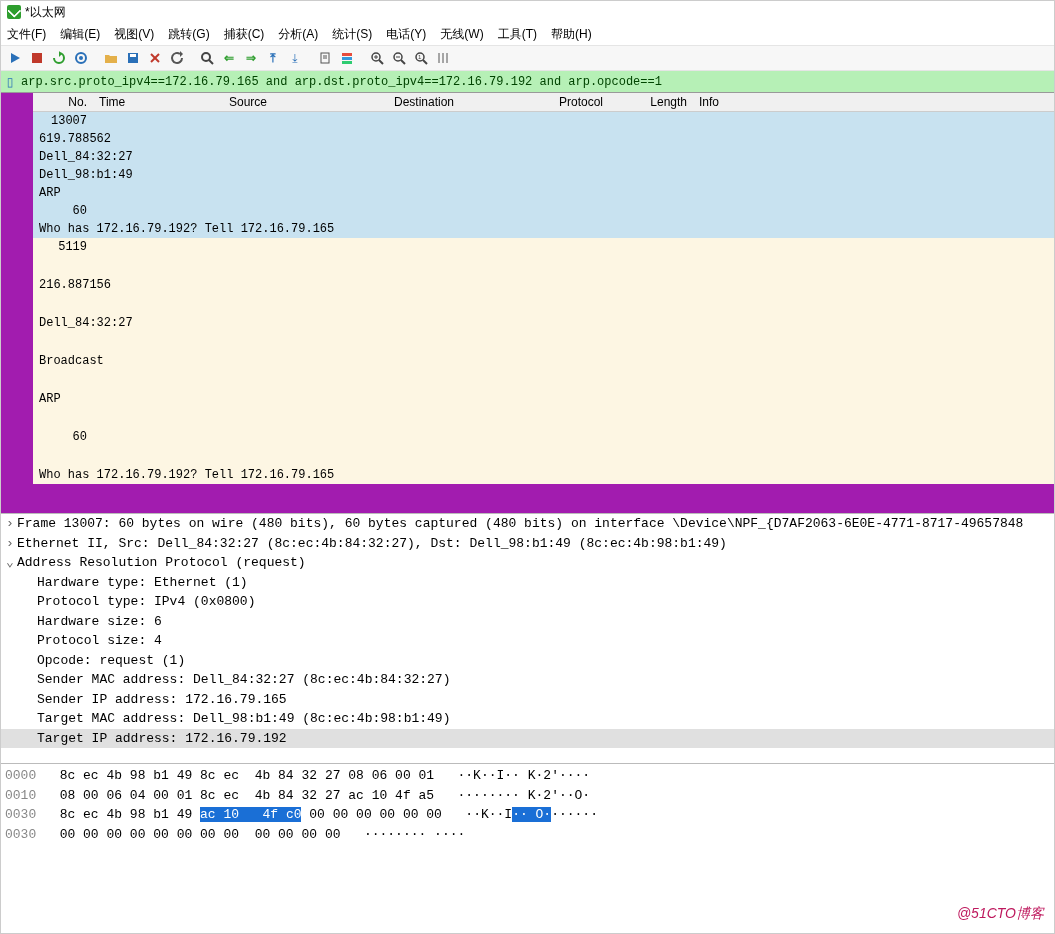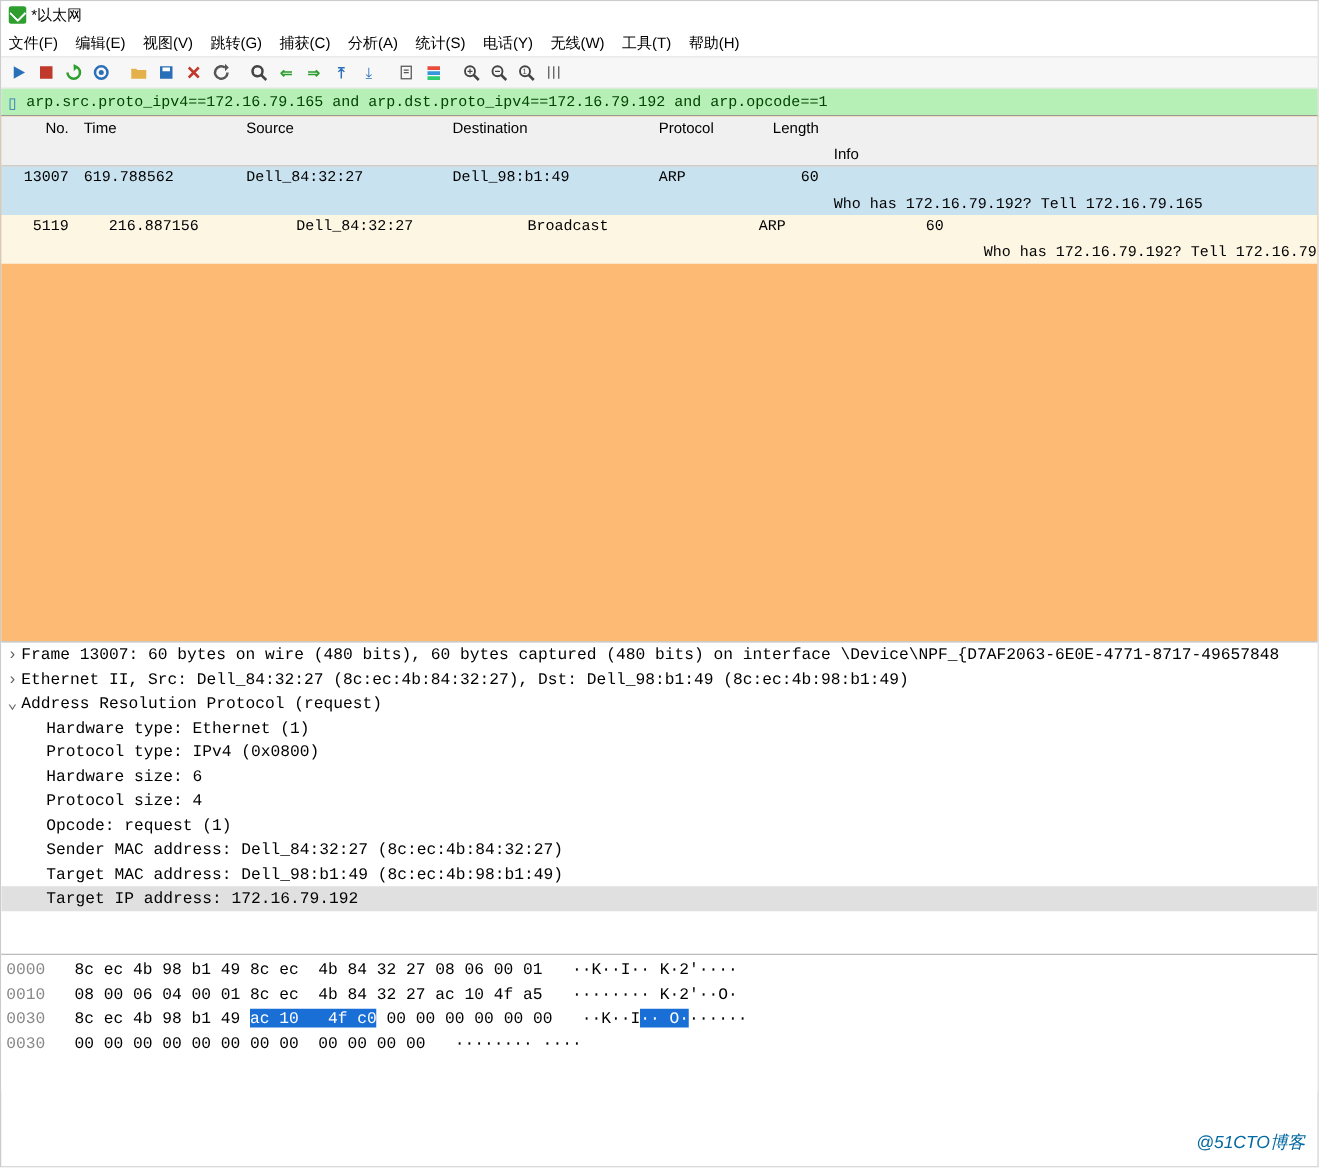--- a/index.html
+++ b/index.html
@@ -10,43 +10,43 @@
 .app-icon::after { content:""; position:absolute; left:3px; top:3px; width:8px; height:8px; border:2px solid #fff; border-top:none; border-right:none; transform:rotate(-45deg) translate(1px,-2px); border-radius:1px; }
 .title-text { font-size: 12px; }
 .menubar { height: 22px; display: flex; align-items: center; padding: 0 6px; gap: 14px; background: #fff; }
 .menu-item { cursor: default; }
 .toolbar { height: 26px; display: flex; align-items: center; padding: 0 4px; gap: 2px; background: #f7f7f7; border-top: 1px solid #e5e5e5; border-bottom: 1px solid #e5e5e5; }
 .tbtn { width: 20px; height: 20px; display: flex; align-items: center; justify-content: center; border: 1px solid transparent; font-size: 12px; cursor: default; }
 .sep { width: 6px; }
 .filterbar { height: 22px; display: flex; align-items: center; background: #b6f0b6; border-bottom: 1px solid #999; }
 .filter-icon { width: 18px; display: flex; justify-content: center; color: #2a70b8; }
 .filter-input { flex: 1; background: transparent; border: none; outline: none; font-family: "Consolas","Courier New",monospace; font-size: 12px; color: #004400; padding: 0 2px; }
-.packet-list { flex: 0 0 420px; overflow: auto; font-family: "Consolas","Courier New",monospace; font-size: 12px; background: #fdba74; }
+.packet-list { flex: 0 0 420px; overflow: auto; font-family: "Consolas","Courier New",monospace; font-size: 12px; background: #a21caf; padding-left: 32px; }
 .pl-header { display: flex; background: #f0f0f0; border-bottom: 1px solid #ccc; position: sticky; top: 0; font-family: "Segoe UI", Tahoma, sans-serif; }
 .pl-header div, .pl-row div { padding: 2px 6px; overflow: hidden; white-space: nowrap; }
 .col-no { width: 60px; text-align: right; }
 .col-time { width: 130px; }
 .col-src { width: 165px; }
 .col-dst { width: 165px; }
 .col-proto { width: 80px; }
 .col-len { width: 60px; text-align: right; }
-.col-info { flex: 1; margin-top: 21px; }
-.pl-row { display: flex; }
+.col-info { flex: 1; }
+.pl-row { display: flex; flex-direction: column; }
 .row-selected { background: #c8e2f0; }
 .row-normal { background: #fdf6e3; gap: 20px; }
 .details { flex: 0 0 250px; overflow: auto; border-top: 1px solid #bbb; font-family: "Consolas","Courier New",monospace; font-size: 13px; line-height: 1.5; background: #fff; }
 .details .tree-row { display: flex; align-items: center; padding: 0 2px; }
 .tree-toggle { width: 14px; text-align: center; color: #666; cursor: default; }
 .tree-indent { display: inline-block; }
 .details .sel-row { background: #e0e0e0; }
 .hexpane { flex: 0 0 110px; overflow: auto; border-top: 1px solid #bbb; font-family: "Consolas","Courier New",monospace; font-size: 13px; line-height: 1.5; background: #fff; padding: 2px 4px; }
 .hex-row { white-space: pre; }
 .hex-offset { color: #888; }
 .hex-sel { background: #1a6fd6; color: #fff; }
-.watermark { position: absolute; right: 10px; bottom: 10px; color: #0369a1; font-size: 14px; font-style: italic; }
+.watermark { position: absolute; right: 10px; bottom: 10px; color: #be185d; font-size: 14px; font-style: italic; }
 .window { position: relative; }
 .svg-ico { width:14px; height:14px; }
 </style>
 </head>
 <body>
 
 <div class="window">
   <div class="titlebar">
     <span class="app-icon"></span>
     <span class="title-text">*以太网</span>
@@ -238,20 +238,24 @@
     <div class="tree-row">
         <span class="tree-indent" style="width:34px"></span>
         <span>Opcode: request (1)</span>
       </div>
     <div class="tree-row">
         <span class="tree-indent" style="width:34px"></span>
         <span>Sender MAC address: Dell_84:32:27 (8c:ec:4b:84:32:27)</span>
       </div>
     <div class="tree-row">
         <span class="tree-indent" style="width:34px"></span>
+        <span>Sender IP address: 172.16.79.165</span>
+      </div>
+    <div class="tree-row">
+        <span class="tree-indent" style="width:34px"></span>
         <span>Target MAC address: Dell_98:b1:49 (8c:ec:4b:98:b1:49)</span>
       </div>
     <div class="tree-row sel-row">
         <span class="tree-indent" style="width:34px"></span>
         <span>Target IP address: 172.16.79.192</span>
       </div>
   </div>
 
   <div class="hexpane">
     <div class="hex-row"><span class="hex-offset">0000</span>   <span>8c ec 4b 98 b1 49 8c ec</span><span>  4b 84 32 27 08 06 00 01</span><span>   ··K··I·· K·2'····</span></div>

